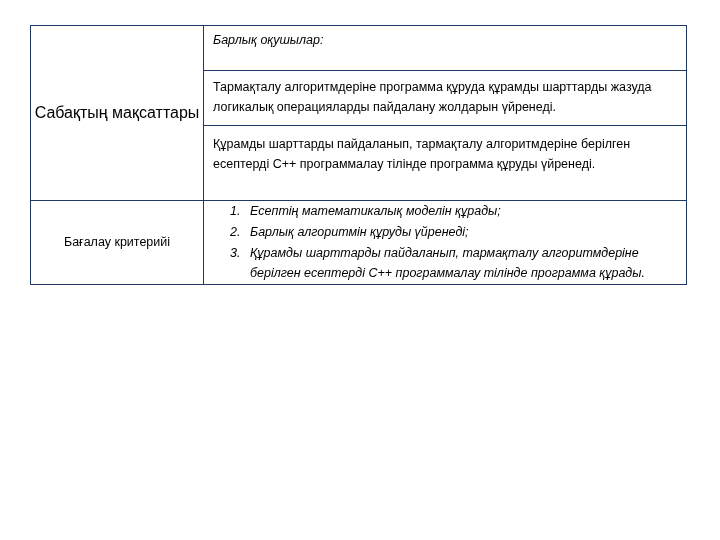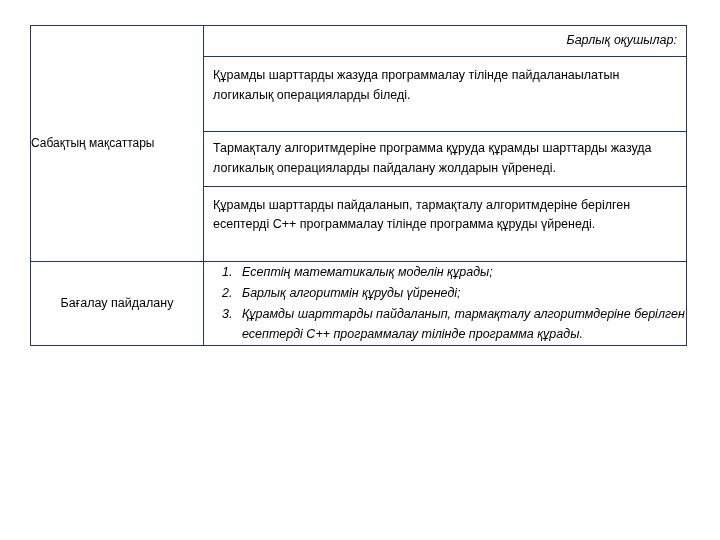--- a/index.html
+++ b/index.html
@@ -30,21 +30,22 @@
   }
   .doc-table td {
     border: 1px solid #1f3864;
     padding: 0;
     vertical-align: middle;
   }
   .col-label {
     width: 172px;
   }
   .label-cell {
-    font-size: 12px;
+    text-align: center;
+    font-size: 16px;
     padding: 4px 6px;
     line-height: 1.35;
   }
   .sub-table {
     width: 100%;
     border-collapse: collapse;
     table-layout: fixed;
   }
   .sub-table td {
     border: 0;
@@ -53,42 +54,41 @@
     font-size: 12.5px;
     line-height: 1.55;
     vertical-align: top;
   }
   .sub-table tr:last-child td {
     border-bottom: 0;
   }
   .heading-row td {
     font-style: italic;
     padding-top: 5px;
-    padding-bottom: 6px;
-    text-align: right;
+    padding-bottom: 20px;
   }
   .body-row td {
     font-style: normal;
   }
   .tall-row td {
     padding-top: 9px;
     padding-bottom: 26px;
   }
   .criteria-cell {
     padding: 10px 12px 12px 12px;
   }
   ol.criteria-list {
     margin: 0;
     padding-left: 28px;
     font-style: italic;
     font-size: 12.5px;
     line-height: 1.6;
   }
   ol.criteria-list li {
-    margin: 0 0 1px 4px;
+    margin: 0 0 1px 12px;
     padding-left: 6px;
   }
   .criteria-label-cell {
     text-align: center;
     font-size: 12.5px;
     padding: 4px 6px;
   }
 </style>
 </head>
 <body>
@@ -97,35 +97,32 @@
   <table class="doc-table">
     <tbody>
       <tr>
         <td class="col-label label-cell">Сабақтың мақсаттары</td>
         <td>
           <table class="sub-table">
             <tbody>
               <tr class="heading-row">
                 <td>Барлық оқушылар:</td>
               </tr>
-              <tr class="body-row tall-row">
-                <td>Құрамды шарттарды жазуда программалау тілінде пайдаланаылатын логикалық операцияларды біледі.</td>
-              </tr>
               <tr class="body-row">
                 <td>Тармақталу алгоритмдеріне программа құруда құрамды шарттарды жазуда логикалық операцияларды пайдалану жолдарын үйренеді.</td>
               </tr>
               <tr class="body-row tall-row">
                 <td>Құрамды шарттарды  пайдаланып, тармақталу алгоритмдеріне берілген есептерді С++ программалау тілінде программа  құруды үйренеді.</td>
               </tr>
             </tbody>
           </table>
         </td>
       </tr>
       <tr>
-        <td class="col-label criteria-label-cell">Бағалау пайдалану</td>
+        <td class="col-label criteria-label-cell">Бағалау критерийі</td>
         <td class="criteria-cell">
           <ol class="criteria-list">
             <li>Есептің математикалық моделін құрады;</li>
             <li>Барлық алгоритмін құруды үйренеді;</li>
             <li>Құрамды шарттарды  пайдаланып, тармақталу алгоритмдеріне берілген есептерді С++ программалау тілінде программа  құрады.</li>
           </ol>
         </td>
       </tr>
     </tbody>
   </table>

